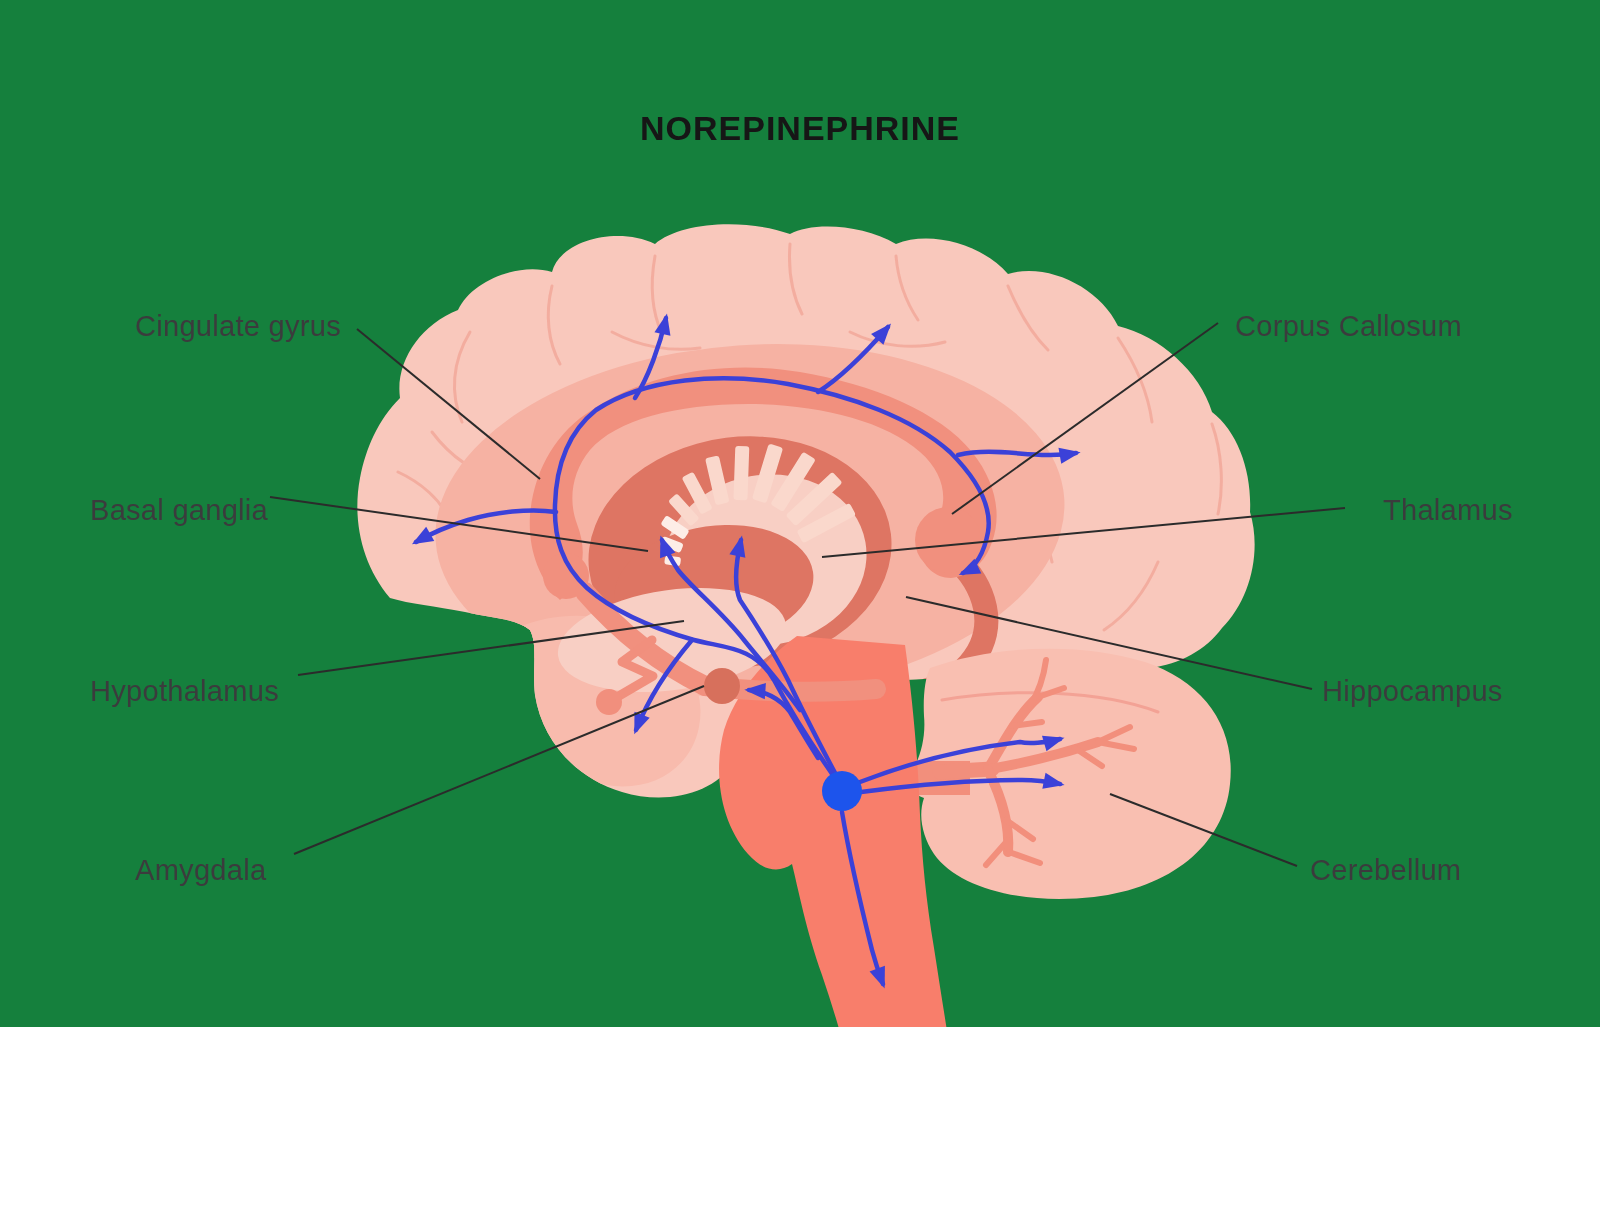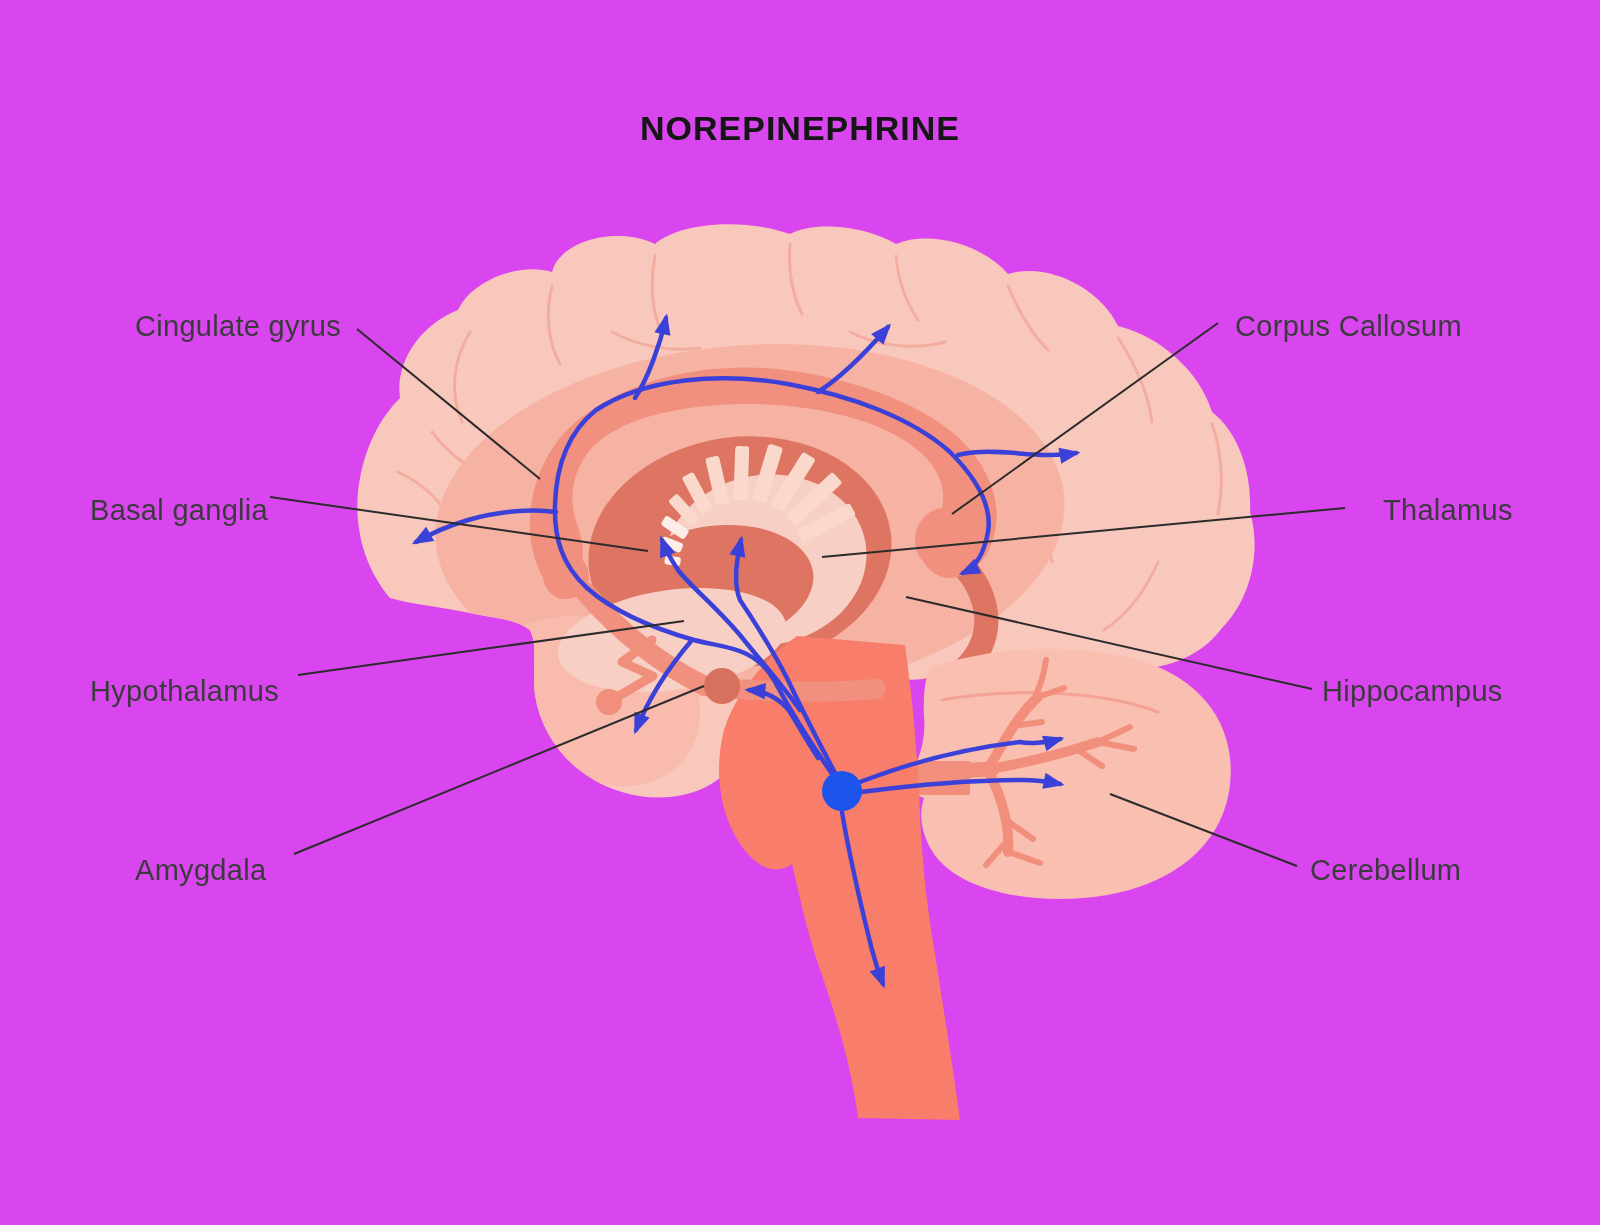--- a/index.html
+++ b/index.html
@@ -1,16 +1,16 @@
 <!DOCTYPE html>
 <html><head>
 <meta charset="utf-8">
 <style>
   html,body{margin:0;padding:0;background:#fff;}
-  .stage{position:relative;width:1600px;height:1225px;background:#d946ef;overflow:hidden;
+  .stage{position:relative;width:1600px;height:1027px;background:#15803d;overflow:hidden;
          font-family:"Liberation Sans", sans-serif;}
   svg{display:block;}
   .title-text{font-family:"Liberation Sans", sans-serif;font-size:34px;font-weight:bold;
               letter-spacing:1px;fill:#161616;}
   .region-label{font-family:"Liberation Sans", sans-serif;font-size:29px;font-weight:400;
                 letter-spacing:.3px;fill:#3B3B3D;}
   .leader{stroke:#2b2b2b;stroke-width:2;fill:none;}
   .fold{stroke:#F2A89A;stroke-width:3;fill:none;stroke-linecap:round;opacity:.85;}
   .pathway{stroke:#3B41D8;stroke-width:4.5;fill:none;stroke-linecap:round;}
   .arbor{stroke:#F28F7C;fill:none;stroke-linecap:round;stroke-linejoin:round;}

